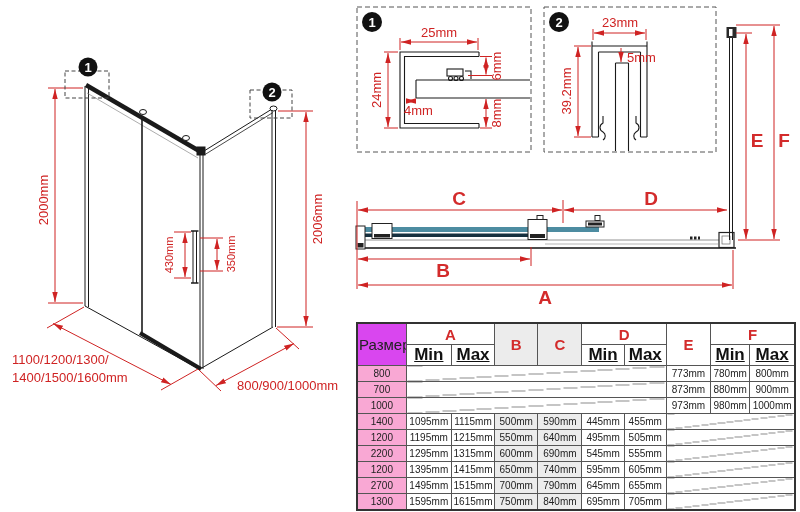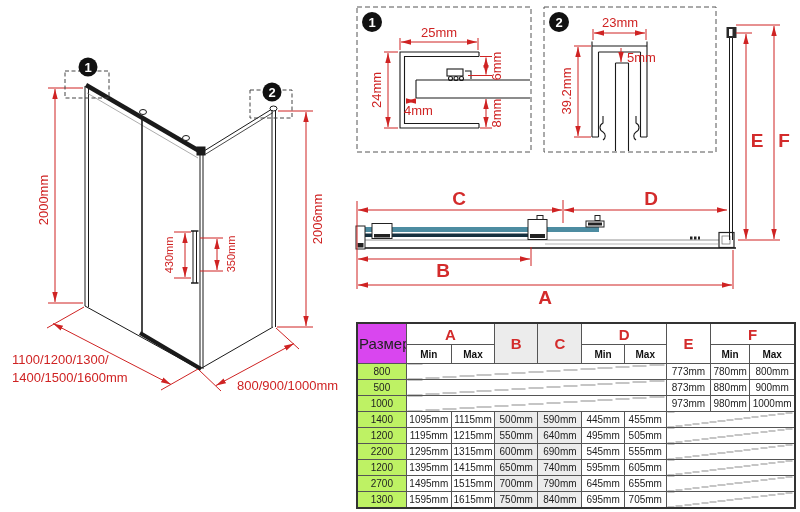--- a/index.html
+++ b/index.html
@@ -11,25 +11,25 @@
   .dim-s{fill:#cf2323;font-size:11px;}
   .letter{fill:#d32b2b;font-size:19px;font-weight:bold;}
   .callout-num{fill:#ffffff;font-size:13px;font-weight:bold;text-anchor:middle;}
   .size-table-wrap{position:absolute;left:356px;top:322px;}
   table.size-table{border-collapse:collapse;table-layout:fixed;width:440px;
                    border:2px solid #333;}
   table.size-table th,table.size-table td{
       border:1px solid #555;text-align:center;vertical-align:middle;
       padding:0 1px;overflow:hidden;white-space:nowrap;}
   table.size-table thead tr.r1 th{height:20px;}
-  table.size-table thead tr.r2 th{height:18px;font-size:10px;color:#111;}
+  table.size-table thead tr.r2 th{height:18px;font-size:17px;color:#111;text-decoration:underline;}
   table.size-table td{height:15px;font-size:10px;color:#222;font-weight:normal;}
   .hdr-letter{color:#d32b2b;font-size:15px;font-weight:bold;}
   .size-hd{background:#d946ef;font-size:15px;color:#222;font-weight:normal;}
-  .size-col{background:#bef264;font-weight:bold;font-size:10.5px;color:#111;}
+  .size-col{background:#f9a8d4;font-weight:bold;font-size:10.5px;color:#111;}
   .gray{background:#ececec;}
   .diag{background:linear-gradient(to bottom right,
         transparent 48.6%,#8a8a8a 48.6%,#8a8a8a 51.4%,transparent 51.4%);}
 </style>
 </head>
 <body>
 
 <div class="stage">
 
 <svg width="800" height="512" viewBox="0 0 800 512">
@@ -248,21 +248,21 @@
     </thead>
     <tbody>
           <tr>
             <td class="size-col">800</td>
             <td class="diag" colspan="6"></td>
             <td>773mm</td>
             <td>780mm</td>
             <td>800mm</td>
           </tr>
           <tr>
-            <td class="size-col">500</td>
+            <td class="size-col">700</td>
             <td class="diag" colspan="6"></td>
             <td>873mm</td>
             <td>880mm</td>
             <td>900mm</td>
           </tr>
           <tr>
             <td class="size-col">1000</td>
             <td class="diag" colspan="6"></td>
             <td>973mm</td>
             <td>980mm</td>

